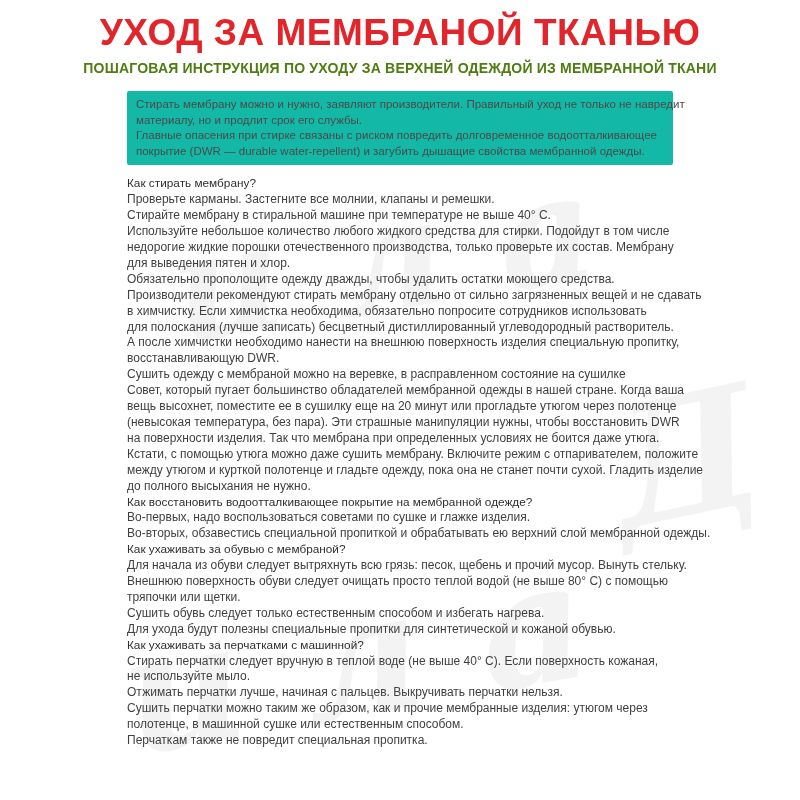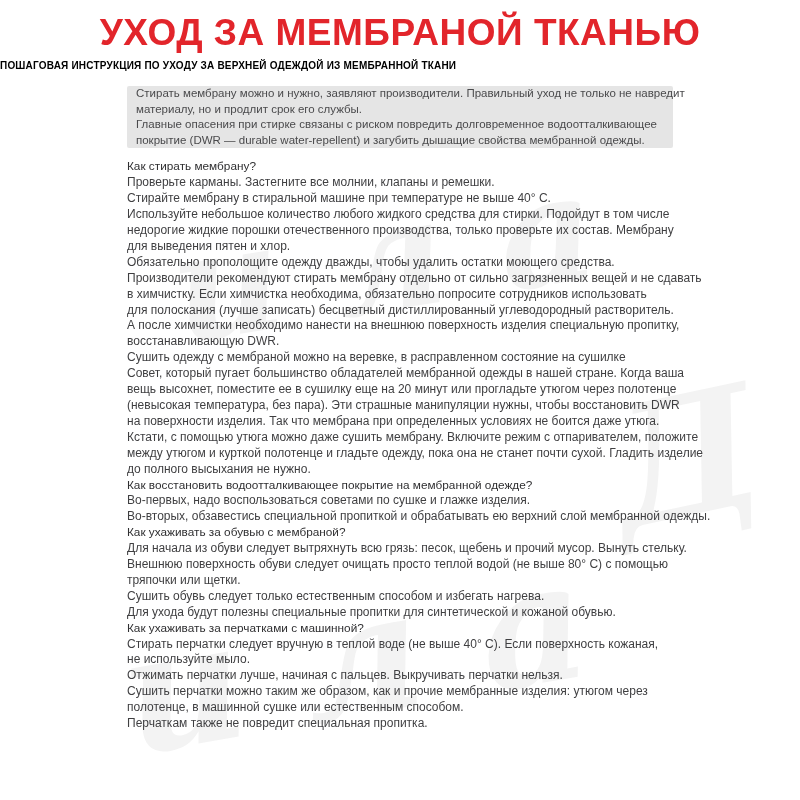--- a/index.html
+++ b/index.html
@@ -17,36 +17,37 @@
   }
   .title{
     text-align:center;
     font-size:37px;
     font-weight:800;
     letter-spacing:0.5px;
     color:#e2252b;
     line-height:1.0;
   }
   .subtitle{
-    font-size:10px;
+    text-align:center;
+    font-size:14px;
     font-weight:700;
     letter-spacing:0.2px;
-    color:#000000;
+    color:#4d7c0f;
     margin-top:9px;
   }
   .content{
     width:546px;
     margin:15px auto 0 auto;
     position:relative;
     z-index:2;
   }
   .intro-box{
-    background:#e5e5e5;
+    background:#14b8a6;
     border-radius:2px;
-    padding:0 9px;
+    padding:6px 9px;
     margin-bottom:11px;
   }
   .intro-box .ln{
     font-size:11.5px;
     line-height:15.6px;
     color:#4a4a4c;
     white-space:nowrap;
   }
   .ln{
     font-size:12px;

